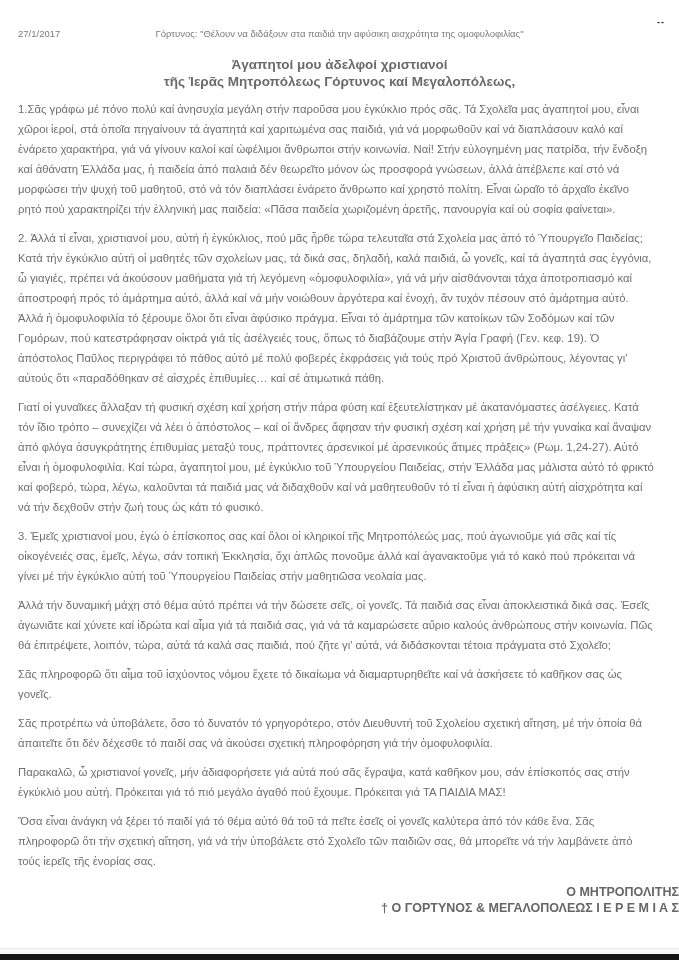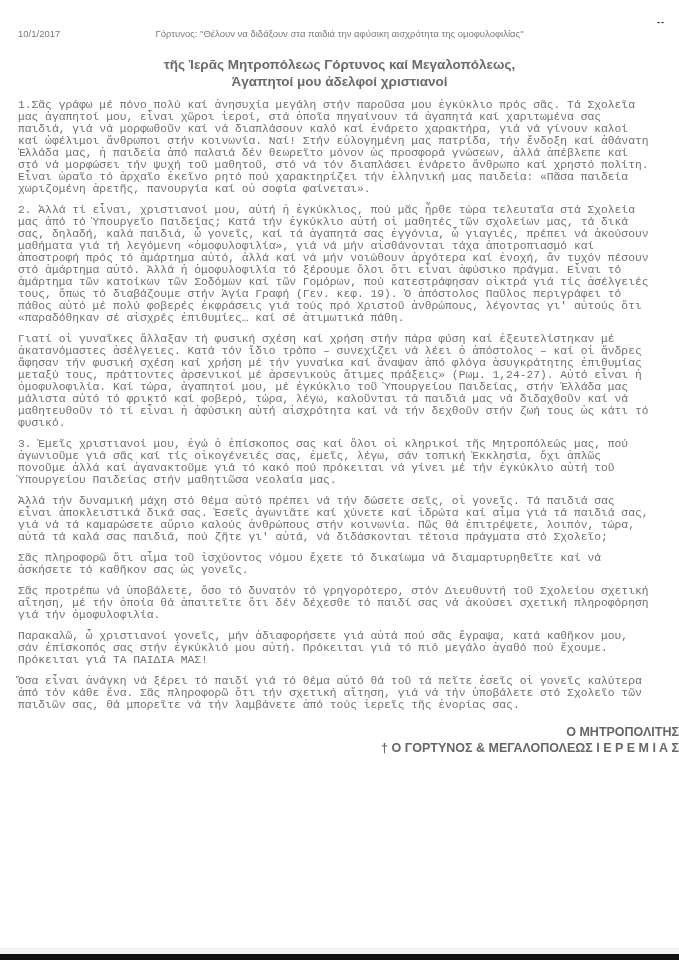--- a/index.html
+++ b/index.html
@@ -46,24 +46,23 @@
     color: #6a6a6a;
     line-height: 17px;
   }
   .body-text {
     margin-top: 9px;
     padding: 0 24px 0 18px;
   }
   .body-text p {
     margin: 0 0 9px 0;
     font-size: 11.3px;
-    line-height: 12px;
+    line-height: 20px;
     text-align: left;
     color: #6f6f6f;
-    font-family: Liberation Mono, monospace;
   }
   .signature {
     margin-top: 13px;
     text-align: right;
     font-weight: 700;
     color: #666666;
     font-size: 12.5px;
     line-height: 16px;
   }
   .pre-bar {
@@ -83,29 +82,29 @@
     height: 6px;
     background: #141414;
   }
 </style>
 </head>
 <body>
 
 <div class="page">
 
   <div class="meta-row">
-    <span class="meta-date">10/1/2017</span>
+    <span class="meta-date">27/1/2017</span>
     <div class="meta-title">Γόρτυνος: "Θέλουν να διδάξουν στα παιδιά την αφύσικη αισχρότητα της ομοφυλοφιλίας"</div>
   </div>
 
   <span class="artifact">--</span>
 
   <div class="salutation">
+    <div>Ἀγαπητοί μου ἀδελφοί χριστιανοί</div>
     <div>τῆς Ἱερᾶς Μητροπόλεως Γόρτυνος καί Μεγαλοπόλεως,</div>
-    <div>Ἀγαπητοί μου ἀδελφοί χριστιανοί</div>
   </div>
 
   <div class="body-text">
     <p>1.Σᾶς γράφω μέ πόνο πολύ καί ἀνησυχία μεγάλη στήν παροῦσα μου ἐγκύκλιο πρός σᾶς. Τά Σχολεῖα μας ἀγαπητοί μου, εἶναι χῶροι ἱεροί, στά ὁποῖα πηγαίνουν τά ἀγαπητά καί χαριτωμένα σας παιδιά, γιά νά μορφωθοῦν καί νά διαπλάσουν καλό καί ἐνάρετο χαρακτήρα, γιά νά γίνουν καλοί καί ὠφέλιμοι ἄνθρωποι στήν κοινωνία. Ναί! Στήν εὐλογημένη μας πατρίδα, τήν ἔνδοξη καί ἀθάνατη Ἑλλάδα μας, ἡ παιδεία ἀπό παλαιά δέν θεωρεῖτο μόνον ὡς προσφορά γνώσεων, ἀλλά ἀπέβλεπε καί στό νά μορφώσει τήν ψυχή τοῦ μαθητοῦ, στό νά τόν διαπλάσει ἐνάρετο ἄνθρωπο καί χρηστό πολίτη. Εἶναι ὡραῖο τό ἀρχαῖο ἐκεῖνο ρητό πού χαρακτηρίζει τήν ἑλληνική μας παιδεία: «Πᾶσα παιδεία χωριζομένη ἀρετῆς, πανουργία καί οὐ σοφία φαίνεται».</p>
     <p>2. Ἀλλά τί εἶναι, χριστιανοί μου, αὐτή ἡ ἐγκύκλιος, πού μᾶς ἦρθε τώρα τελευταῖα στά Σχολεία μας ἀπό τό Ὑπουργεῖο Παιδείας; Κατά τήν ἐγκύκλιο αὐτή οἱ μαθητές τῶν σχολείων μας, τά δικά σας, δηλαδή, καλά παιδιά, ὦ γονεῖς, καί τά ἀγαπητά σας ἐγγόνια, ὦ γιαγιές, πρέπει νά ἀκούσουν μαθήματα γιά τή λεγόμενη «ὁμοφυλοφιλία», γιά νά μήν αἰσθάνονται τάχα ἀποτροπιασμό καί ἀποστροφή πρός τό ἁμάρτημα αὐτό, ἀλλά καί νά μήν νοιώθουν ἀργότερα καί ἐνοχή, ἄν τυχόν πέσουν στό ἁμάρτημα αὐτό. Ἀλλά ἡ ὁμοφυλοφιλία τό ξέρουμε ὅλοι ὅτι εἶναι ἀφύσικο πράγμα. Εἶναι τό ἁμάρτημα τῶν κατοίκων τῶν Σοδόμων καί τῶν Γομόρων, πού κατεστράφησαν οἰκτρά γιά τίς ἀσέλγειές τους, ὅπως τό διαβάζουμε στήν Ἁγία Γραφή (Γεν. κεφ. 19). Ὁ ἀπόστολος Παῦλος περιγράφει τό πάθος αὐτό μέ πολύ φοβερές ἐκφράσεις γιά τούς πρό Χριστοῦ ἀνθρώπους, λέγοντας γι' αὐτούς ὅτι «παραδόθηκαν σέ αἰσχρές ἐπιθυμίες… καί σέ ἀτιμωτικά πάθη.</p>
     <p>Γιατί οἱ γυναῖκες ἄλλαξαν τή φυσική σχέση καί χρήση στήν πάρα φύση καί ἐξευτελίστηκαν μέ ἀκατανόμαστες ἀσέλγειες. Κατά τόν ἴδιο τρόπο – συνεχίζει νά λέει ὁ ἀπόστολος – καί οἱ ἄνδρες ἄφησαν τήν φυσική σχέση καί χρήση μέ τήν γυναίκα καί ἄναψαν ἀπό φλόγα ἀσυγκράτητης ἐπιθυμίας μεταξύ τους, πράττοντες ἀρσενικοί μέ ἀρσενικούς ἄτιμες πράξεις» (Ρωμ. 1,24-27). Αὐτό εἶναι ἡ ὁμοφυλοφιλία. Καί τώρα, ἀγαπητοί μου, μέ ἐγκύκλιο τοῦ Ὑπουργείου Παιδείας, στήν Ἑλλάδα μας μάλιστα αὐτό τό φρικτό καί φοβερό, τώρα, λέγω, καλοῦνται τά παιδιά μας νά διδαχθοῦν καί νά μαθητευθοῦν τό τί εἶναι ἡ ἀφύσικη αὐτή αἰσχρότητα καί νά τήν δεχθοῦν στήν ζωή τους ὡς κάτι τό φυσικό.</p>
     <p>3. Ἐμεῖς χριστιανοί μου, ἐγώ ὁ ἐπίσκοπος σας καί ὅλοι οἱ κληρικοί τῆς Μητροπόλεώς μας, πού ἀγωνιοῦμε γιά σᾶς καί τίς οἰκογένειές σας, ἐμεῖς, λέγω, σάν τοπική Ἐκκλησία, ὄχι ἁπλῶς πονοῦμε ἀλλά καί ἀγανακτοῦμε γιά τό κακό πού πρόκειται νά γίνει μέ τήν ἐγκύκλιο αὐτή τοῦ Ὑπουργείου Παιδείας στήν μαθητιῶσα νεολαία μας.</p>
     <p>Ἀλλά τήν δυναμική μάχη στό θέμα αὐτό πρέπει νά τήν δώσετε σεῖς, οἱ γονεῖς. Τά παιδιά σας εἶναι ἀποκλειστικά δικά σας. Ἐσεῖς ἀγωνιᾶτε καί χύνετε καί ἱδρώτα καί αἷμα γιά τά παιδιά σας, γιά νά τά καμαρώσετε αὔριο καλούς ἀνθρώπους στήν κοινωνία. Πῶς θά ἐπιτρέψετε, λοιπόν, τώρα, αὐτά τά καλά σας παιδιά, πού ζῆτε γι' αὐτά, νά διδάσκονται τέτοια πράγματα στό Σχολεῖο;</p>
     <p>Σᾶς πληροφορῶ ὅτι αἷμα τοῦ ἰσχύοντος νόμου ἔχετε τό δικαίωμα νά διαμαρτυρηθεῖτε καί νά ἀσκήσετε τό καθῆκον σας ὡς γονεῖς.</p>
     <p>Σᾶς προτρέπω νά ὑποβάλετε, ὅσο τό δυνατόν τό γρηγορότερο, στόν Διευθυντή τοῦ Σχολείου σχετική αἴτηση, μέ τήν ὁποία θά ἀπαιτεῖτε ὅτι δέν δέχεσθε τό παιδί σας νά ἀκούσει σχετική πληροφόρηση γιά τήν ὁμοφυλοφιλία.</p>

